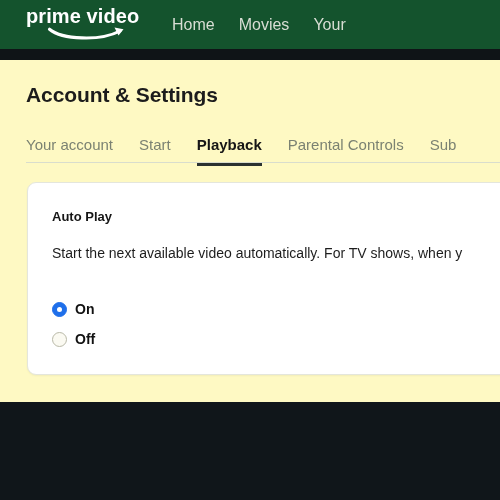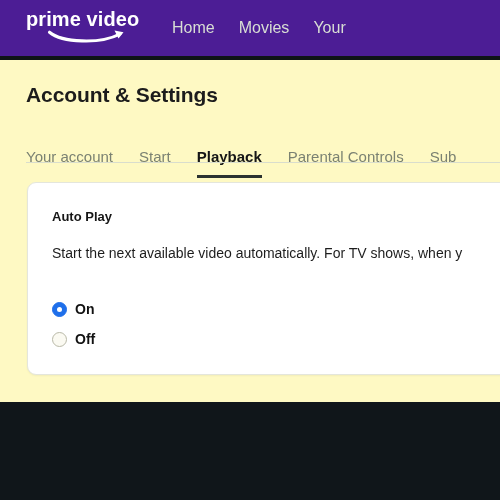--- a/index.html
+++ b/index.html
@@ -21,22 +21,22 @@
     width: 500px;
     height: 500px;
     overflow: hidden;
   }
 
   
   .topbar {
     position: absolute;
     top: 0; left: 0;
     width: 500px;
-    height: 56px;
-    background: #4c1d95;
+    height: 49px;
+    background: #14532d;
     display: flex;
     align-items: center;
     overflow: hidden;
   }
 
   .logo {
     margin-left: 24px;
     width: 122px;
     height: 40px;
     position: relative;
@@ -103,21 +103,21 @@
   .tabs-wrap {
     position: absolute;
     top: 72px;
     left: 0;
     width: 500px;
     height: 33px;
   }
   .tabs {
     position: absolute;
     left: 26px;
-    top: 16px;
+    top: 4px;
     display: flex;
     gap: 26px;
     white-space: nowrap;
     align-items: center;
   }
   .tab {
     font-size: 15px;
     line-height: 18px;
     color: #7b8272;
     cursor: pointer;

